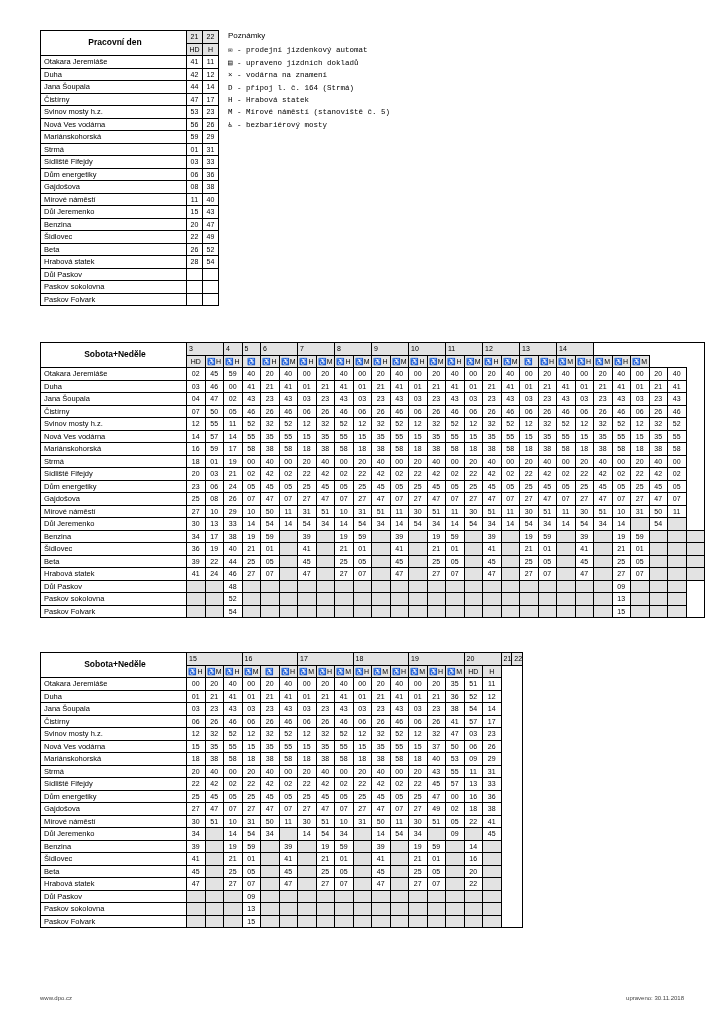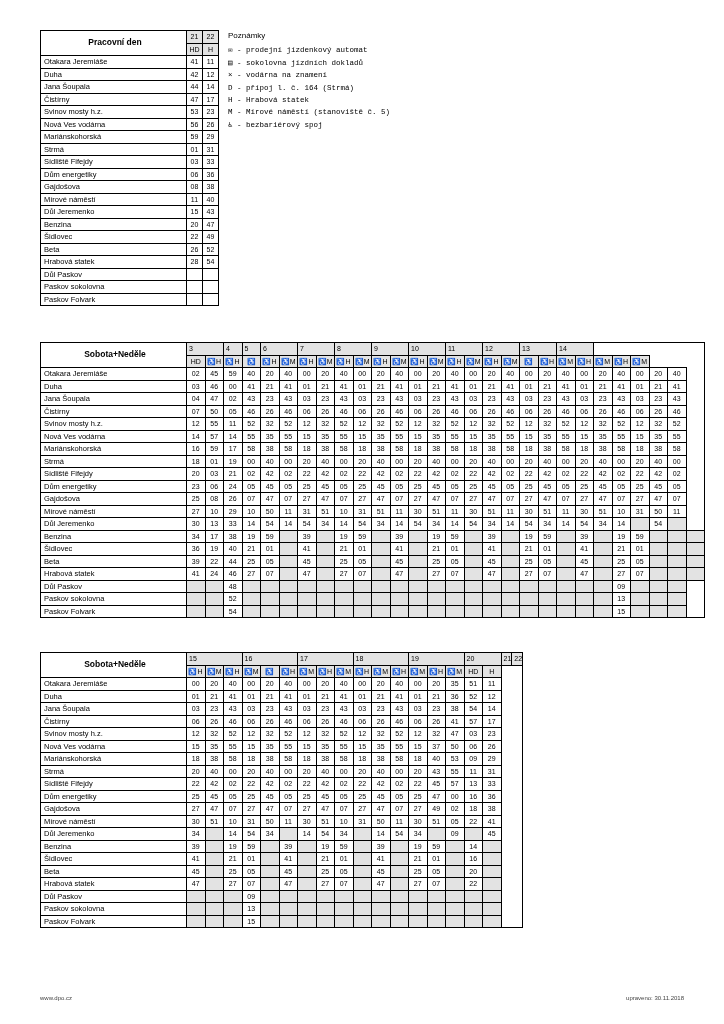--- a/index.html
+++ b/index.html
@@ -186,26 +186,26 @@
           <td class="num"></td>
           <td class="num"></td>
         </tr>
       </tbody>
   </table>
 
   <div id="notes">
     <div class="notes-title">Poznámky</div>
     <div id="notes-list">
         <div class="note-row">✉ - prodejní jízdenkový automat</div>
-        <div class="note-row">▤ - sokolovna jízdních dokladů</div>
+        <div class="note-row">▤ - upraveno jízdních dokladů</div>
         <div class="note-row">× - vodárna na znamení</div>
         <div class="note-row">D - přípoj l. č. 164 (Strmá)</div>
         <div class="note-row">H - Hrabová statek</div>
         <div class="note-row">M - Mírové náměstí (stanoviště č. 5)</div>
-        <div class="note-row">♿ - bezbariérový spoj</div>
+        <div class="note-row">♿ - bezbariérový mosty</div>
       </div>
   </div>
 
   <table class="tt" id="block2">
     <tbody id="b2-body">
         <tr>
           <td class="hdr-stop stop" rowspan="2" style="text-align: center; font-weight: bold; font-size: 8.5px;">Sobota+Neděle</td>
           <td class="colhead shade grp-sep" colspan="2" style="text-align: left; padding-left: 2px;">3</td>
           <td class="colhead shade grp-sep" colspan="1" style="text-align: left; padding-left: 2px;">4</td>
           <td class="colhead shade grp-sep" colspan="1" style="text-align: left; padding-left: 2px;">5</td>

